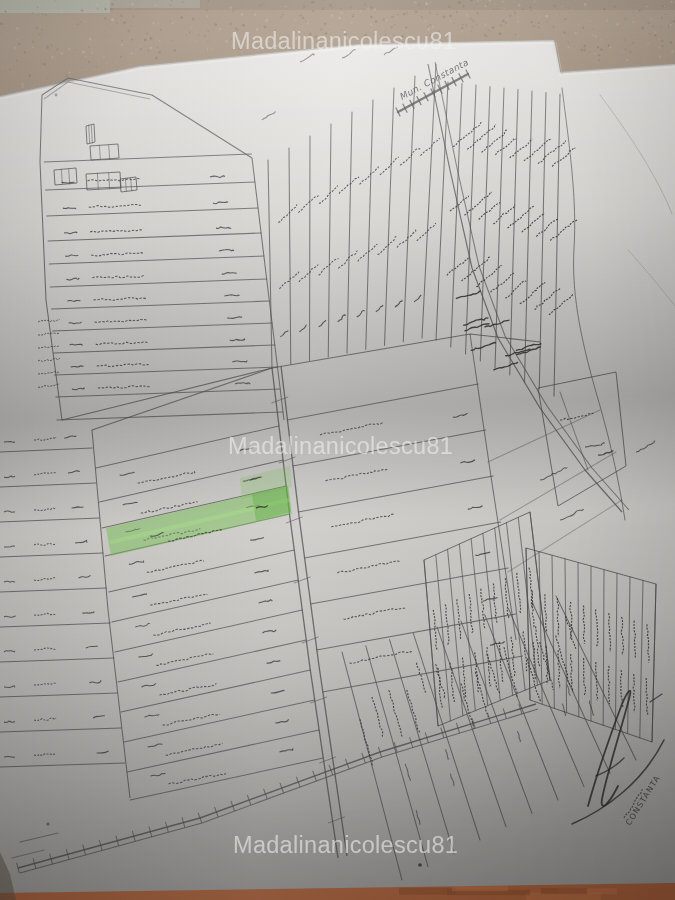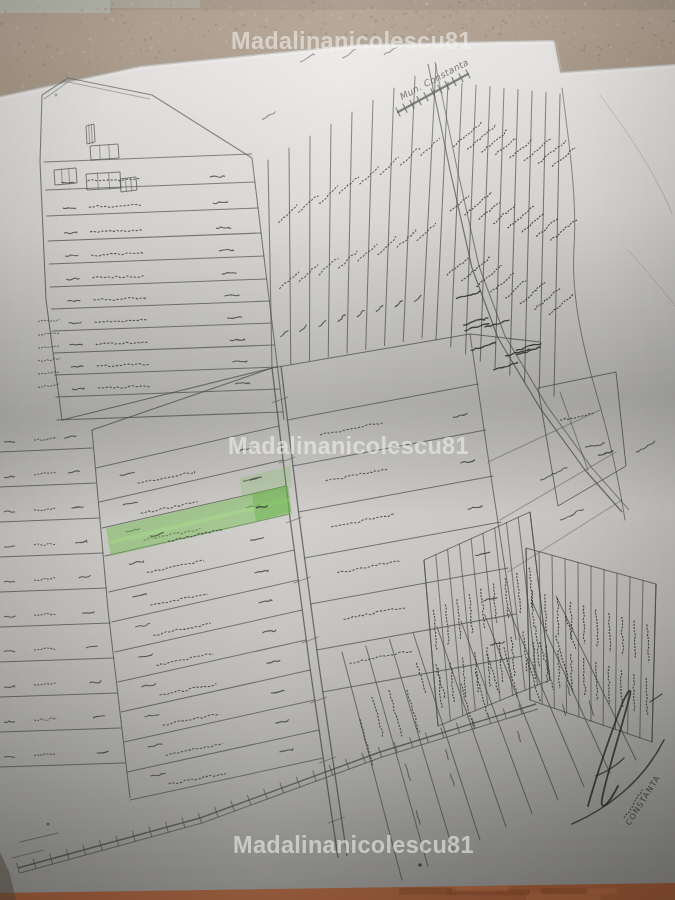--- a/index.html
+++ b/index.html
@@ -5,21 +5,21 @@
   html,body{margin:0;padding:0;background:#222;}
   .photo{position:relative;width:675px;height:900px;overflow:hidden;
     font-family:"Liberation Sans",sans-serif;
     background:linear-gradient(178deg,#ebe9e6 0%,#e7e5e2 9%,#dbd9d6 24%,#c0bfbd 45%,#d0cecb 57%,#cbc9c6 69%,#b7b6b3 84%,#a7a6a3 94%,#9e9d9a 100%);}
   .photo svg{position:absolute;left:0;top:0;filter:blur(.5px);}
   .shade{position:absolute;inset:0;pointer-events:none;z-index:3;
     background:
       radial-gradient(ellipse at 50% 38%, rgba(0,0,0,0) 55%, rgba(0,0,0,.10) 100%),
       linear-gradient(96deg, rgba(0,0,0,.07), rgba(255,255,255,.05) 45%, rgba(0,0,0,.04) 78%, rgba(0,0,0,.10) 100%),
       linear-gradient(178deg, rgba(255,255,255,.20) 5%, rgba(0,0,0,0) 25%, rgba(0,0,0,.10) 46%, rgba(0,0,0,.0) 58%, rgba(0,0,0,.05) 75%, rgba(0,0,0,.16) 92%, rgba(0,0,0,.2) 100%);}
-  .watermark{position:absolute;z-index:4;font-size:23.5px;font-weight:700;letter-spacing:.3px;
+  .watermark{position:absolute;z-index:4;font-size:23.5px;font-weight:400;letter-spacing:.3px;
     opacity:.58;filter:blur(.35px);white-space:nowrap;}
   .wm-top{left:231px;top:28px;}
   .wm-mid{left:228px;top:433px;}
   .wm-bottom{left:233px;top:832px;}
 </style>
 </head>
 <body>
 
 <div class="photo">
   <svg id="map" width="675" height="900" viewBox="0 0 675 900">

